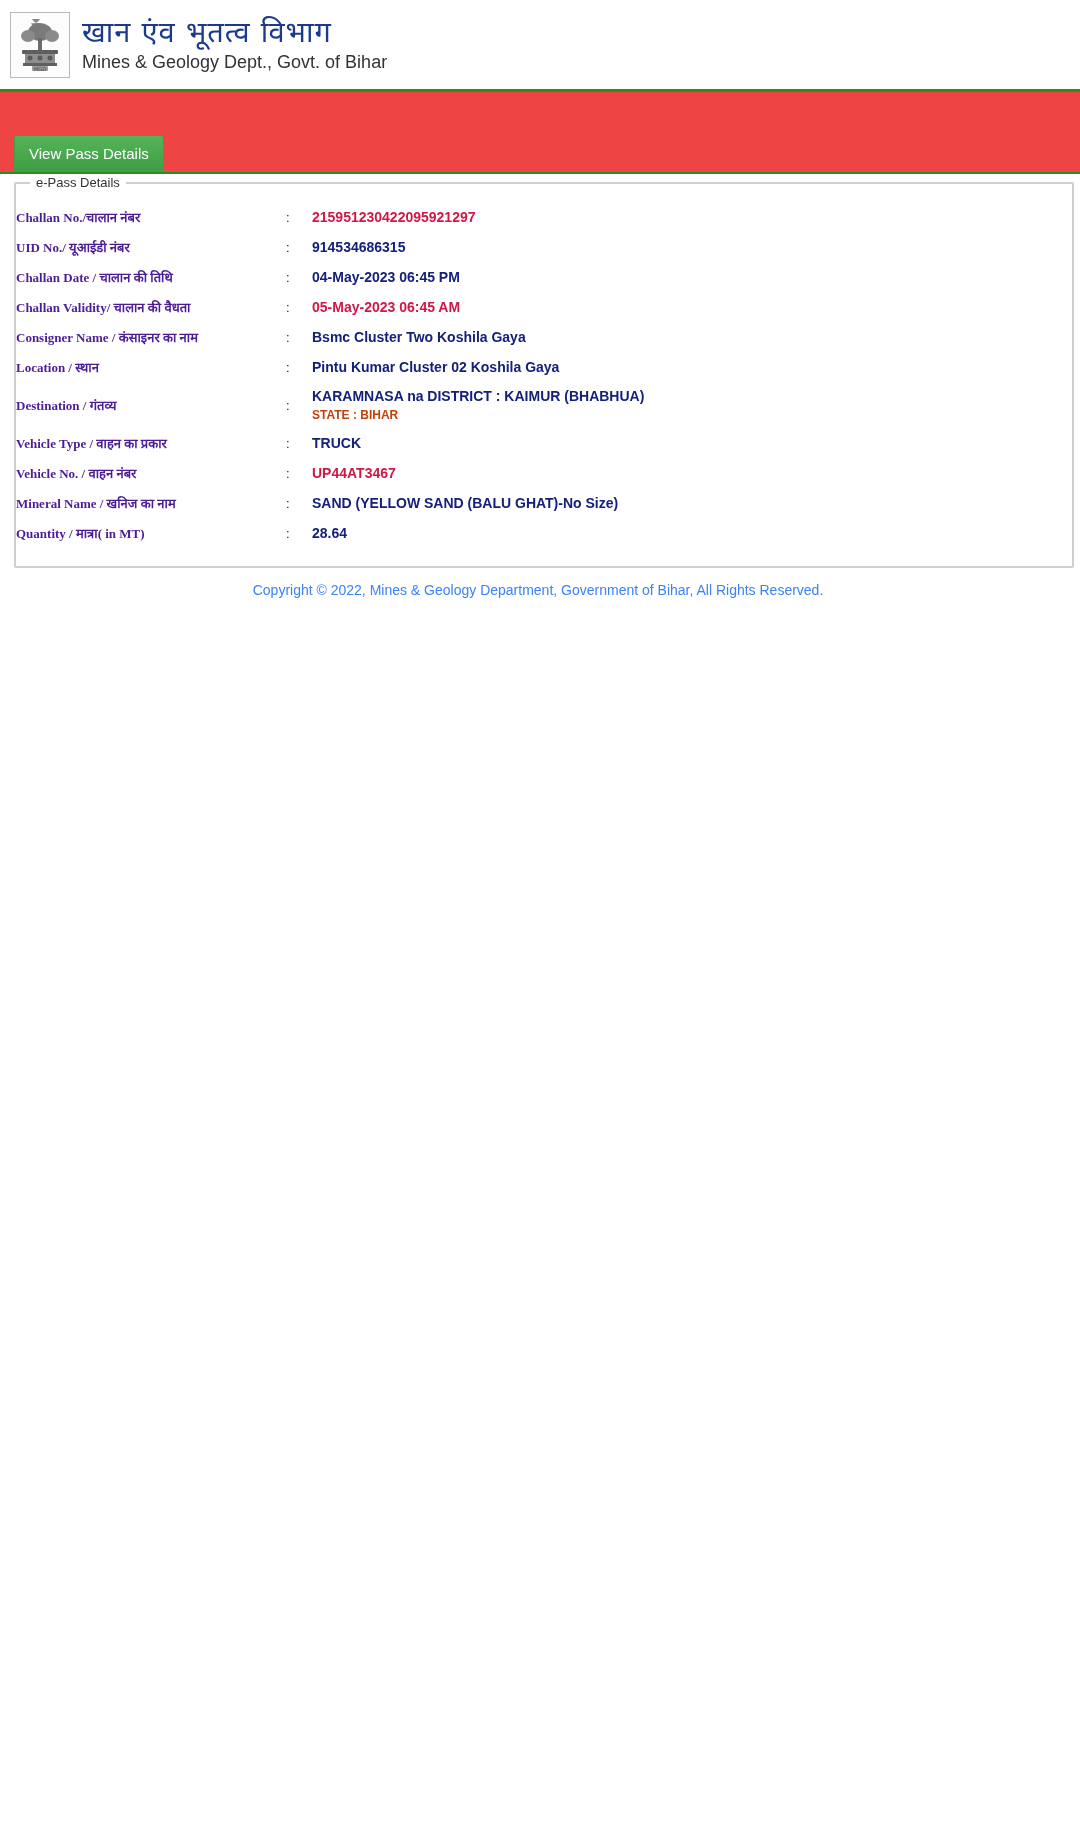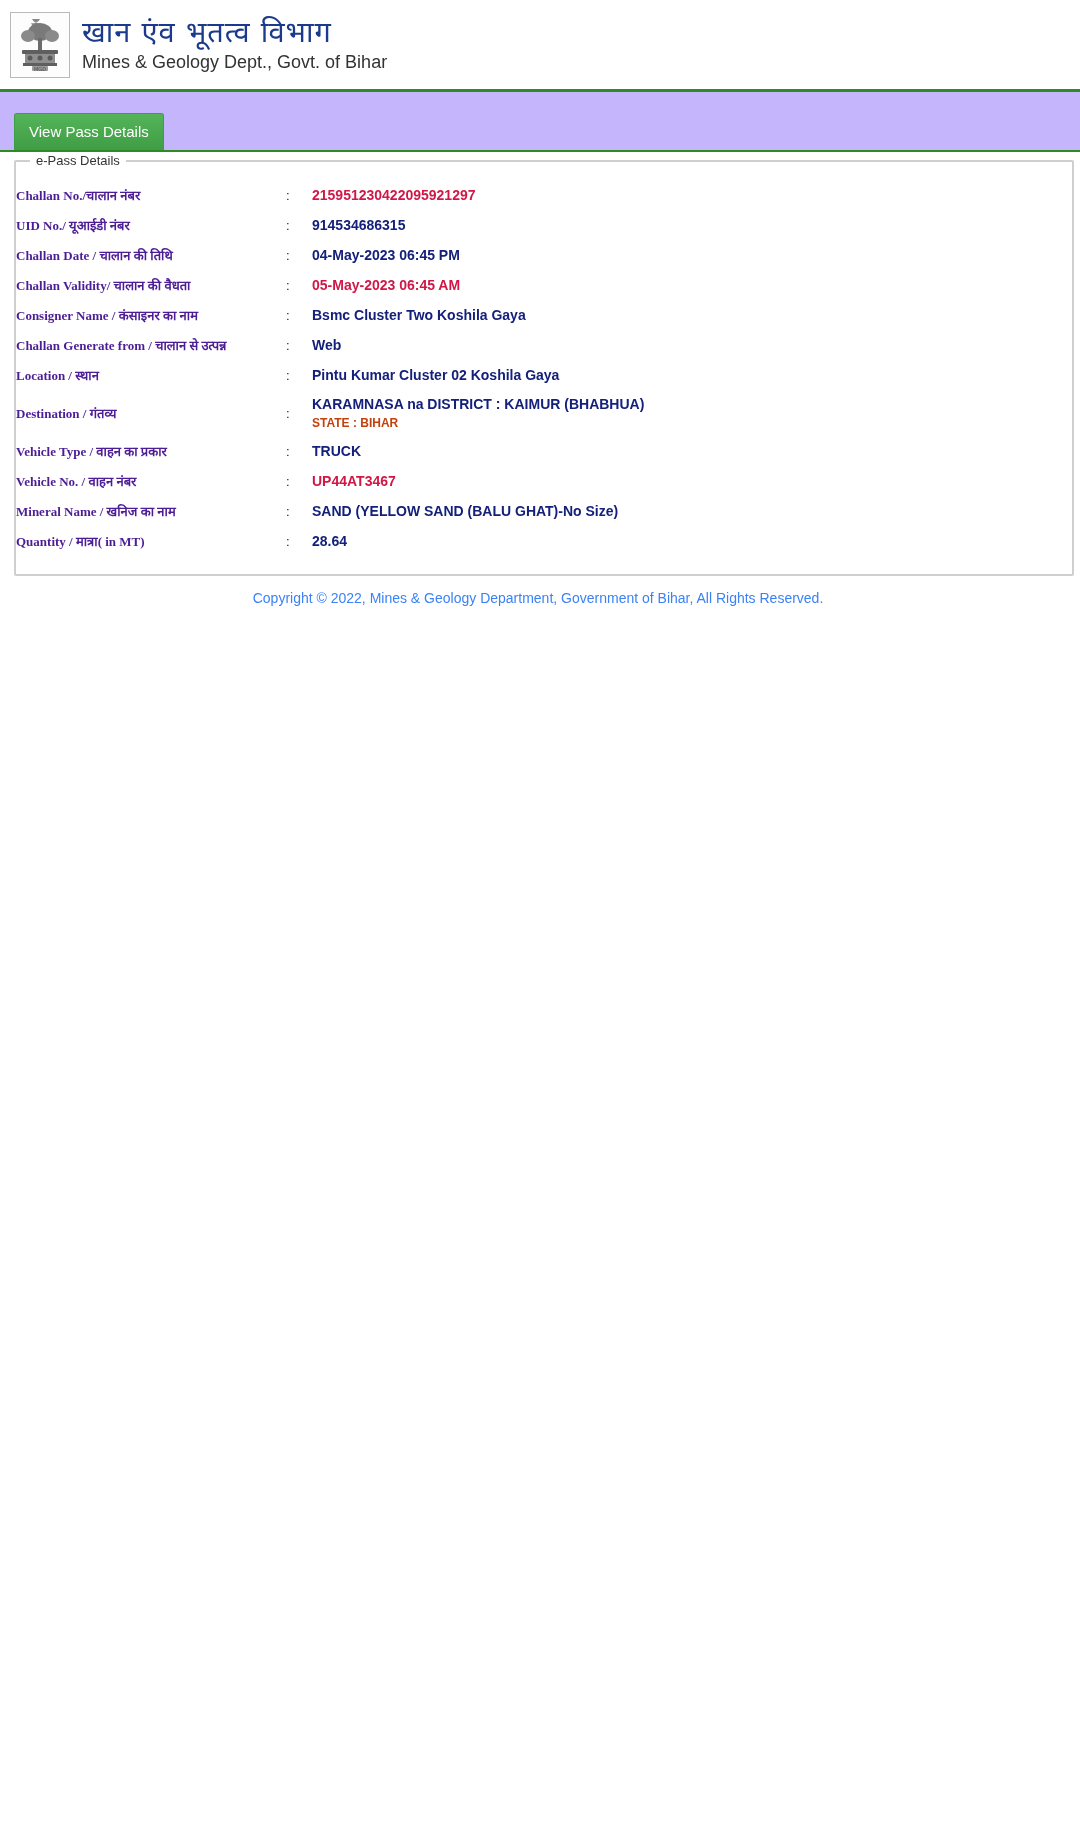--- a/index.html
+++ b/index.html
@@ -51,23 +51,23 @@
   }
   .header-title-en {
     font-size: 18px;
     color: #333333;
     margin-top: 3px;
     line-height: 1.2;
   }
 
   
   .tabstrip {
-    height: 60px;
+    height: 82px;
     position: relative;
-    background: #c4b5fd;
+    background: #ef4444;
     border-bottom: 2px solid #2e8b21;
     box-sizing: border-box;
   }
   .tab {
     position: absolute;
     left: 14px;
     bottom: 0;
     background: #4caf50;
     background: linear-gradient(#55b359, #3f9d45);
     color: #ffffff;
@@ -207,25 +207,20 @@
         <td class="label">Challan Validity/ चालान की वैधता</td>
         <td class="colon">:</td>
         <td class="value crimson v-lg">05-May-2023 06:45 AM</td>
       </tr>
       <tr>
         <td class="label">Consigner Name / कंसाइनर का नाम</td>
         <td class="colon">:</td>
         <td class="value v-md">Bsmc Cluster Two Koshila Gaya</td>
       </tr>
       <tr>
-        <td class="label">Challan Generate from / चालान से उत्पन्न</td>
-        <td class="colon">:</td>
-        <td class="value v-sm">Web</td>
-      </tr>
-      <tr>
         <td class="label">Location / स्थान</td>
         <td class="colon">:</td>
         <td class="value v-md">Pintu Kumar Cluster 02 Koshila Gaya</td>
       </tr>
       <tr>
         <td class="label">Destination / गंतव्य</td>
         <td class="colon">:</td>
         <td class="value v-md">
           <span>KARAMNASA  na DISTRICT : KAIMUR (BHABHUA)</span>
           <span class="sub-line">STATE : BIHAR</span>

